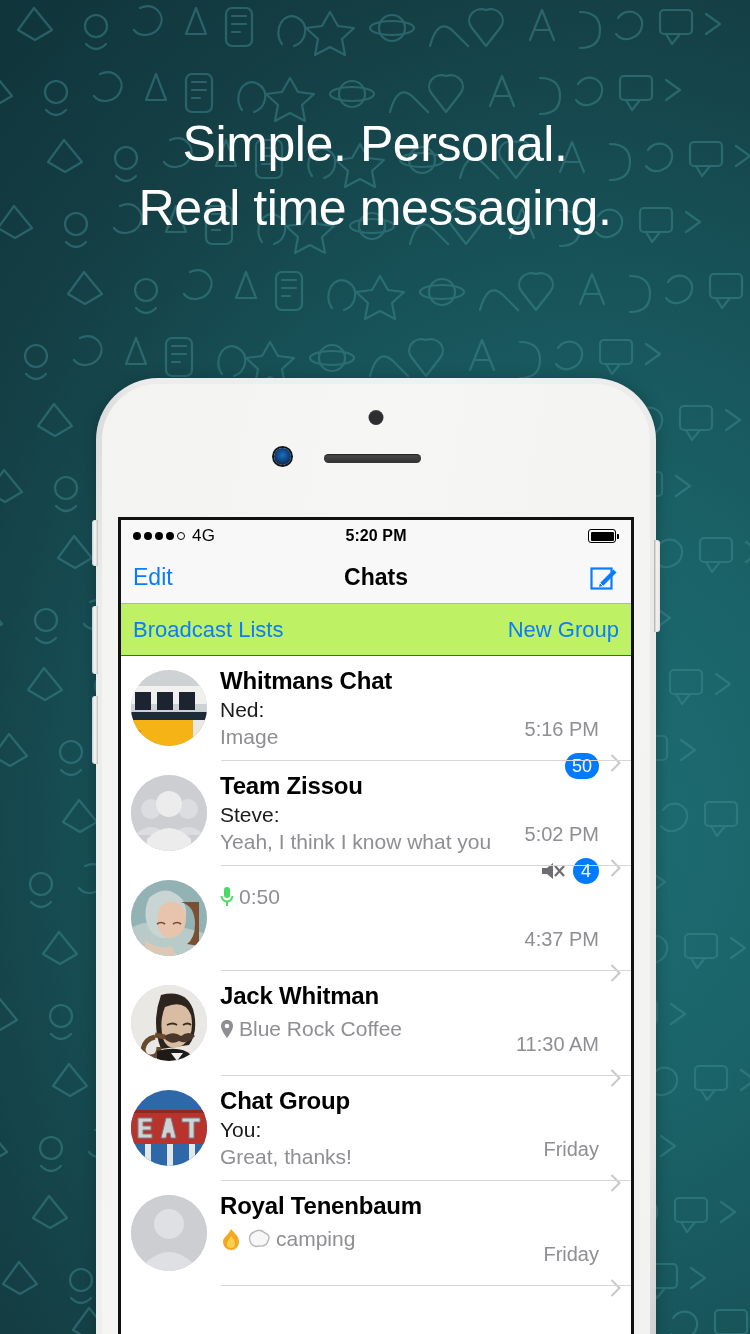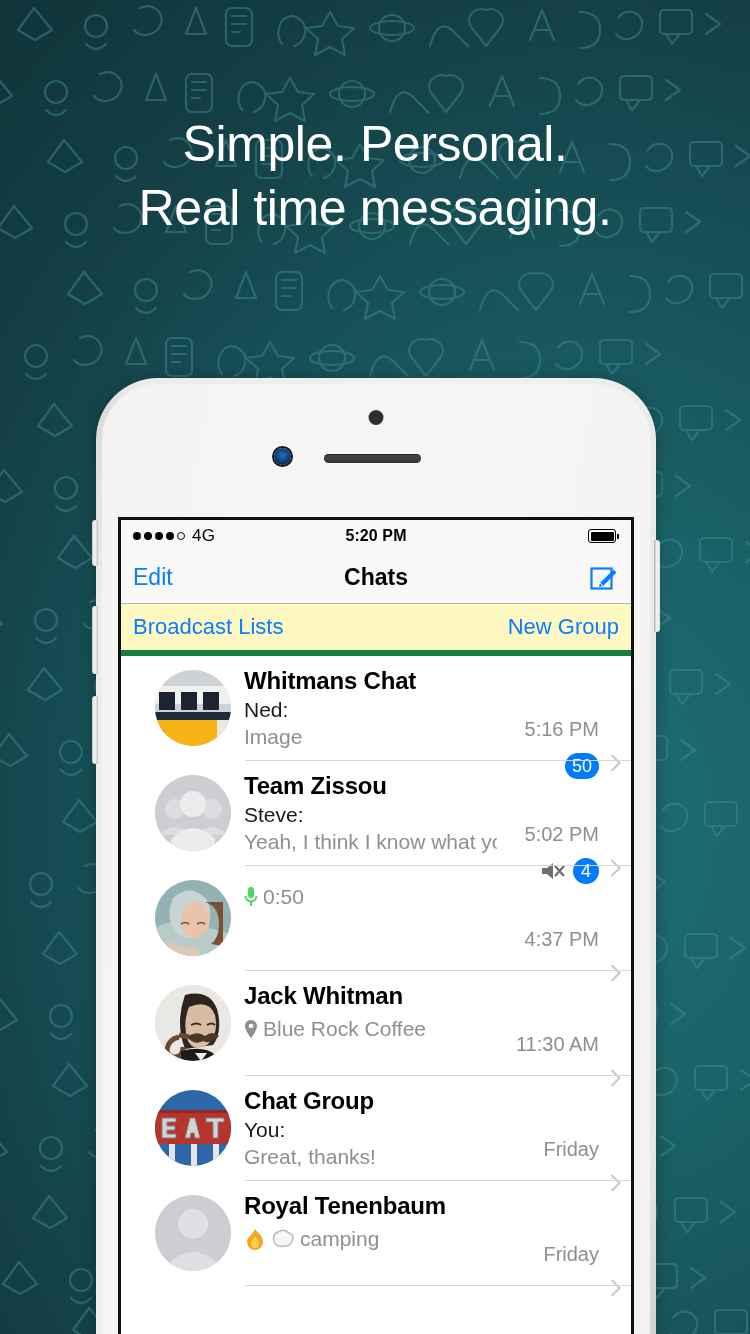--- a/index.html
+++ b/index.html
@@ -85,27 +85,27 @@
   #navbar{
     height:52px; background:#f8f8f8; border-bottom:1px solid #b2b2b2;
     display:flex; align-items:center; padding:0 12px; position:relative;
   }
   #nav-edit{ font-size:23px; color:#0a7cff; }
   #nav-title{ position:absolute; left:0; right:0; text-align:center; font-size:23px; font-weight:bold; color:#000; }
   #nav-compose{ margin-left:auto; width:30px; height:30px; position:relative; }
 
   
   #actionbar{
-    height:52px; background:#fef9c3; border-bottom:6px solid #15803d;
+    height:52px; background:#bef264; border-bottom:1px solid #15803d;
     display:flex; align-items:center; justify-content:space-between; padding:0 12px;
   }
   #actionbar a{ font-size:22px; color:#0a7cff; }
 
   
-  #chatlist{ background:#fff;padding-left:24px; }
+  #chatlist{ background:#fff; }
   .row{ display:flex; align-items:flex-start; padding:12px 10px 0 10px; position:relative; height:105px; }
   .row .sep{ position:absolute; left:100px; right:0; bottom:0; height:1px; background:#d6d6d6; }
   .row.last{ height:46px; overflow:hidden; }
 
   .avatar{ width:76px; height:76px; border-radius:50%; flex:none; overflow:hidden;
            position:relative; background:#d8d8dc; margin-top:2px; }
 
   .body{ flex:1; padding-left:13px; padding-right:6px; min-width:0; }
   .name{ font-size:24px; font-weight:bold; color:#000; line-height:1.12; letter-spacing:-.2px; }
   .sender{ font-size:21px; color:#1a1a1a; line-height:1.25; margin-top:2px; }

